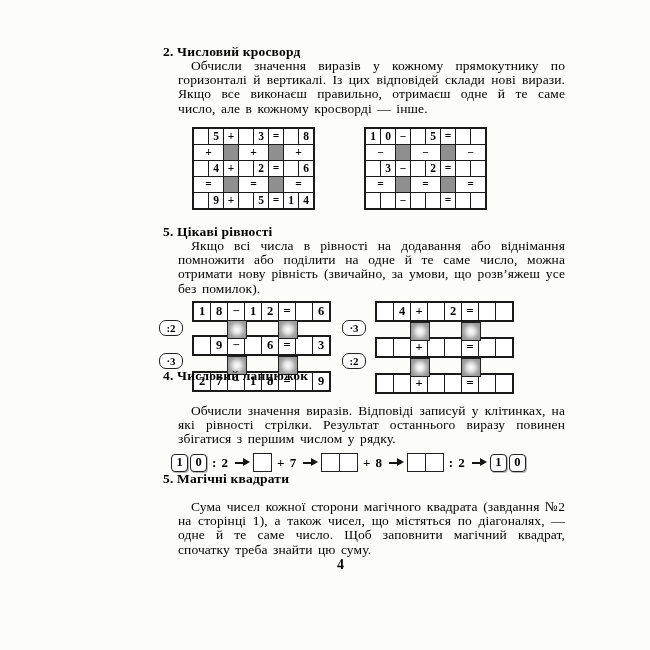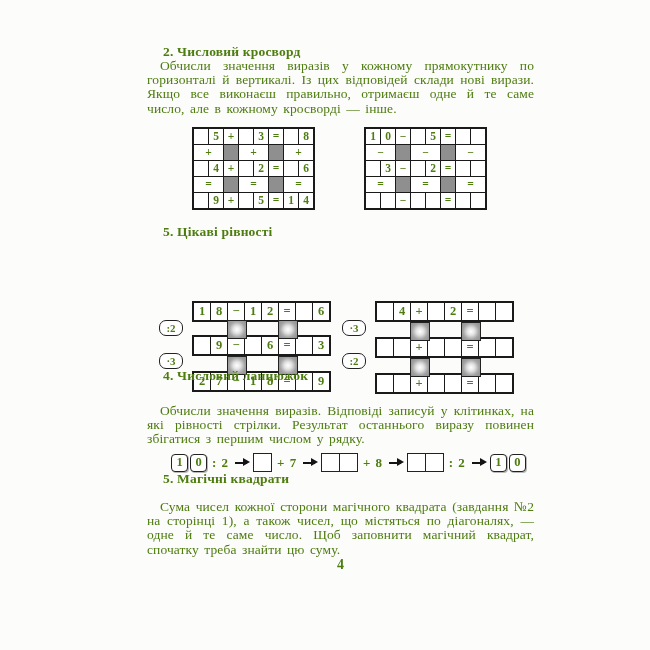--- a/index.html
+++ b/index.html
@@ -1,21 +1,21 @@
 <!DOCTYPE html>
 <html><head>
 <meta charset="utf-8">
 <style>
   html,body{margin:0;padding:0;background:#e8e8e6;}
   .page{position:relative;width:650px;height:650px;background:#fcfcfa;overflow:hidden;
-        font-family:"Liberation Serif","DejaVu Serif",serif;color:#4d7c0f;}
+        font-family:"Liberation Serif","DejaVu Serif",serif;color:#000000;}
   .content{position:absolute;left:147px;top:0;width:387px;height:650px;}
   .h{position:absolute;width:387px;font-weight:bold;font-size:13.5px;letter-spacing:.2px;text-indent:16px;white-space:nowrap;}
   .p{position:absolute;width:387px;font-size:13.5px;line-height:14.2px;text-align:justify;text-indent:13px;
-     letter-spacing:.1px;word-spacing:2px;}
+     letter-spacing:.1px;word-spacing:2px;margin-left:31px;}
   
   .grids2{position:absolute;top:127px;left:0;display:flex;}
   .xw{display:inline-grid;grid-template-columns:repeat(8,14px);grid-auto-rows:15px;gap:1px;
       background:#1a1a1a;border:2px solid #1a1a1a;height:max-content;}
   .xw2{grid-template-columns:repeat(8,16px);grid-auto-rows:17px;}
   .cl{background:#fff;display:flex;align-items:center;justify-content:center;
       font-size:11.5px;font-weight:bold;line-height:1;}
   .xw2 .cl{font-size:12.5px;}
   .cl.gray{background:#8f8f8f;}
   .cl.span{grid-column:span 2;}
@@ -121,20 +121,21 @@
           <div class="cl">−</div>
           <div class="cl"></div>
           <div class="cl"></div>
           <div class="cl">=</div>
           <div class="cl"></div>
           <div class="cl"></div>
         </div>
     </div>
 
     <div class="h" style="top:224px">5. Цікаві рівності</div>
+    <div class="p" style="top:239px">Якщо всі числа в рівності на додавання або віднімання помножити або поділити на одне й те саме число, можна отримати нову рівність (звичайно, за умови, що розв’яжеш усе без помилок).</div>
 
     <div class="eq" style="top:301px;left:45px">
       <div class="lbl l1">:2</div>
       <div class="lbl l2">·3</div>
       <div class="xw xw2">
           <div class="cl">1</div>
           <div class="cl">8</div>
           <div class="cl">−</div>
           <div class="cl">1</div>
           <div class="cl">2</div>

